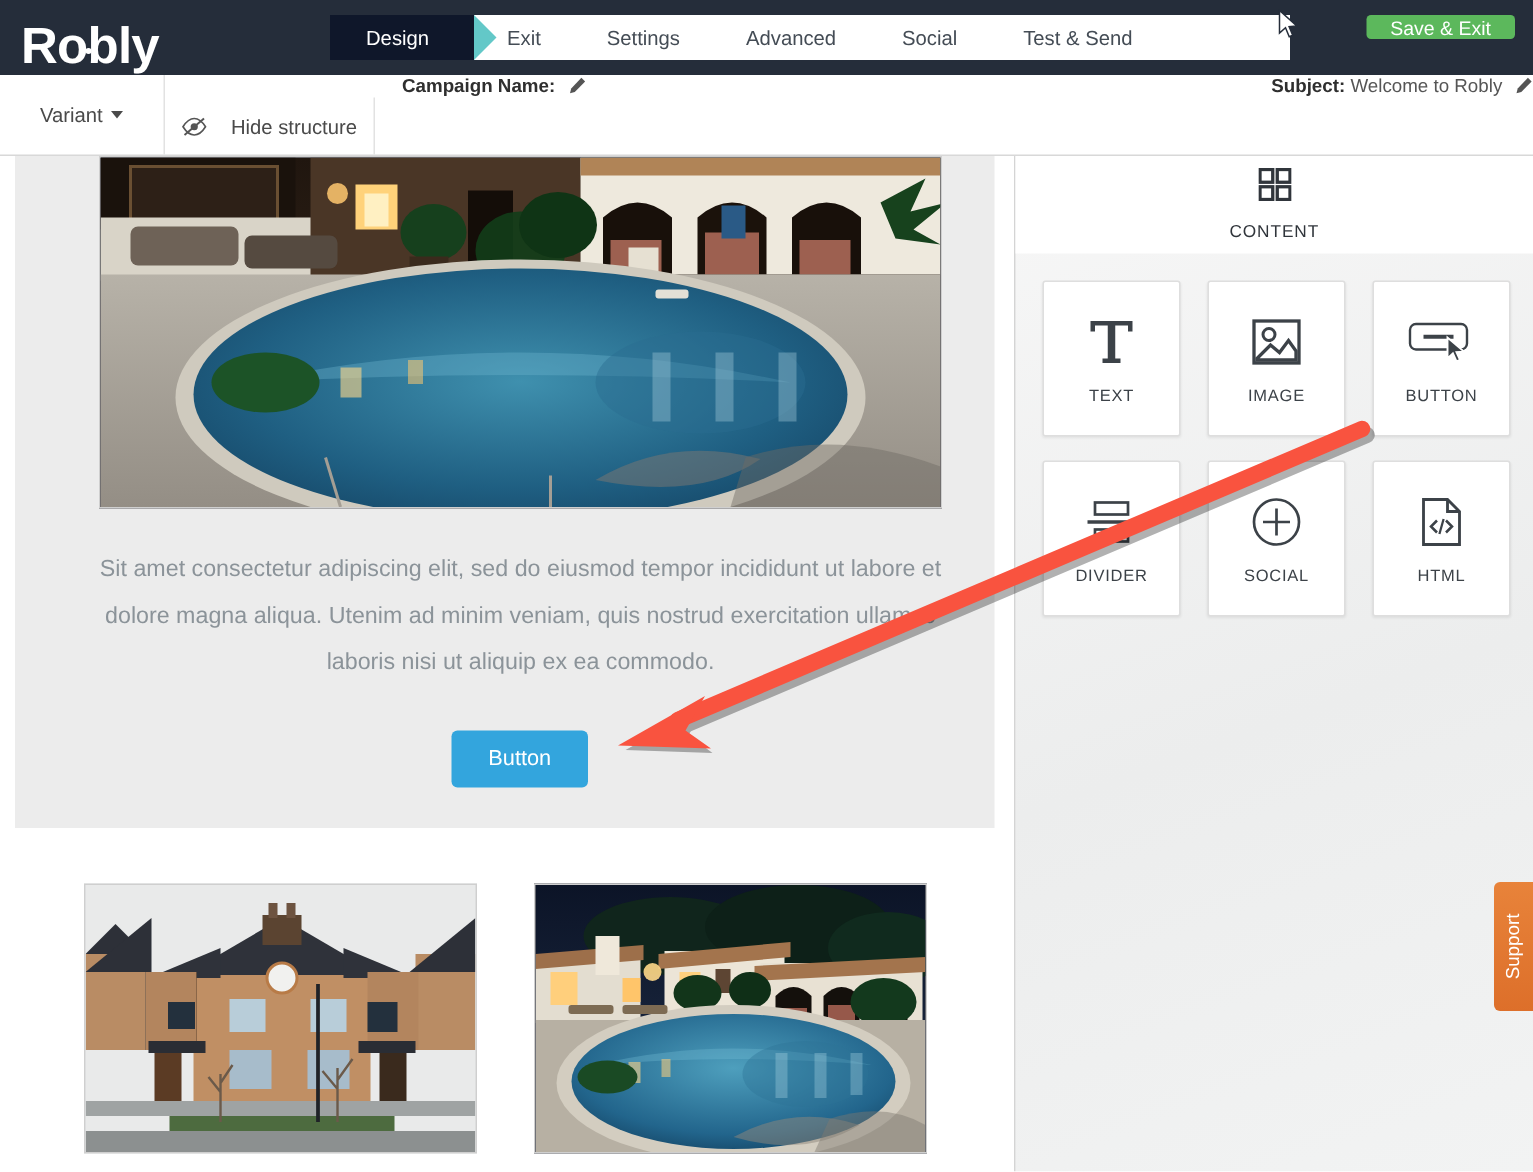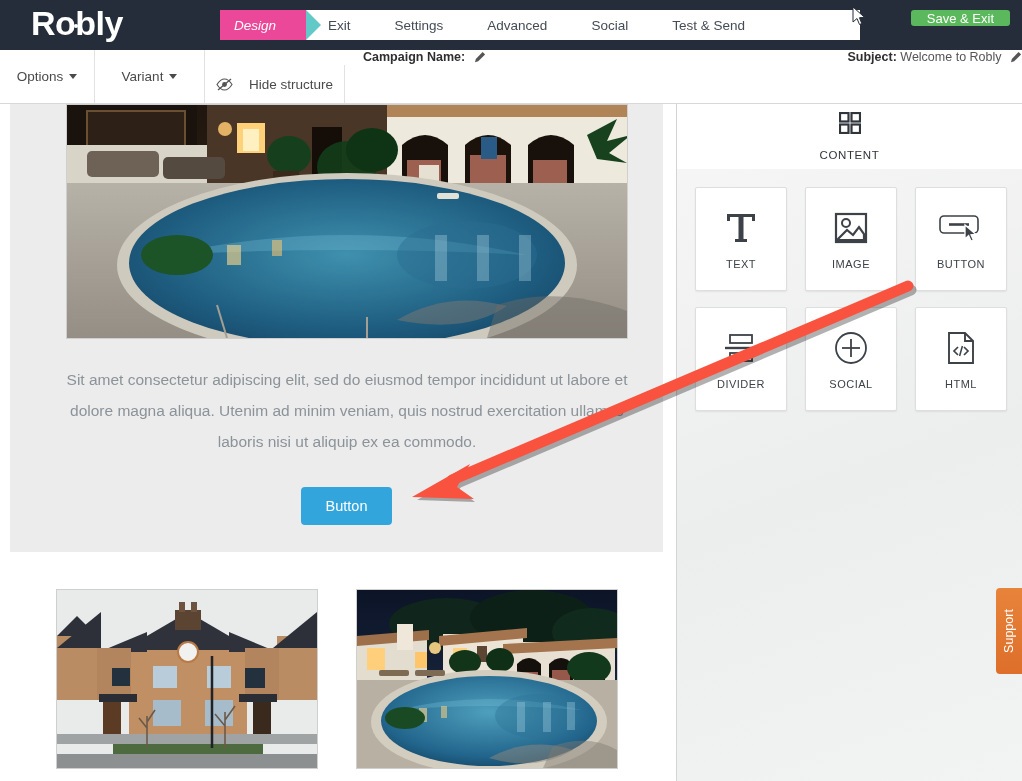--- a/index.html
+++ b/index.html
@@ -10,39 +10,39 @@
     overflow: hidden;
   }
   .app { position: relative; width: 1022px; height: 781px; }
 
   
   .topnav {
     position: absolute; top: 0; left: 0; width: 1022px; height: 50px;
     background: #252d3a;
   }
   .logo {
-    position: absolute; left: 14px; top: 4px;
+    position: absolute; left: 14px; top: 12px;
     font-size: 34px; font-weight: bold; color: #ffffff;
-    letter-spacing: -0.5px; font-family: "Liberation Sans", sans-serif; margin-left: 17px;
+    letter-spacing: -0.5px; font-family: "Liberation Sans", sans-serif;
   }
   .logo .eye {
     position: absolute; left: 43px; top: 20px;
     width: 4px; height: 4px; border-radius: 50%; background: #ffffff;
   }
   .wizard {
     position: absolute; left: 220px; top: 10px;
     height: 30px; width: 640px;
     background: #ffffff; display: flex; align-items: stretch;
   }
   .wizard-step {
     position: relative; display: flex; align-items: center; justify-content: center;
     font-size: 13.5px; color: #444c55; padding: 0 22px; white-space: nowrap;
   }
   .wizard-step.active {
-    background: #ec4899; color: #ffffff; padding-left: 14px; padding-right: 30px; font-style: italic;
+    background: #0f172a; color: #ffffff; padding-left: 24px; padding-right: 30px;
   }
   .wizard-step.active::after {
     content: ""; position: absolute; right: -15px; top: 0;
     width: 0; height: 0;
     border-top: 15px solid transparent; border-bottom: 15px solid transparent;
     border-left: 15px solid #63c8c8;
   }
   .save-exit {
     position: absolute; right: 12px; top: 10px;
     height: 16px; padding: 0 16px;
@@ -202,24 +202,20 @@
     </div>
 
     <button class="save-exit">Save &amp; Exit</button>
 
     <svg class="cursor-white" viewBox="0 0 14 20">
       <path d="M1 1 L1 16 L5 12.5 L7.5 18.5 L9.8 17.5 L7.4 11.7 L12.5 11.3 Z" fill="#ffffff" stroke="#252d3a" stroke-width="1"></path>
     </svg>
   </div>
 
   <div class="toolbar">
-    <div class="tb-cell tb-options">
-      <span>Options</span>
-      <i class="caret"></i>
-    </div>
     <div class="tb-cell tb-variant">
       <span>Variant</span>
       <i class="caret"></i>
     </div>
     <div class="tb-cell tb-hide">
       <svg width="17" height="13" viewBox="0 0 17 13">
         <path d="M1 6.5 C3.5 2.5 6 1 8.5 1 C11 1 13.5 2.5 16 6.5 C13.5 10.5 11 12 8.5 12 C6 12 3.5 10.5 1 6.5 Z" fill="none" stroke="#555" stroke-width="1.1"></path>
         <circle cx="8.5" cy="6.5" r="2.4" fill="#555"></circle>
         <line x1="2" y1="12" x2="15" y2="1" stroke="#555" stroke-width="1.3"></line>
       </svg>

